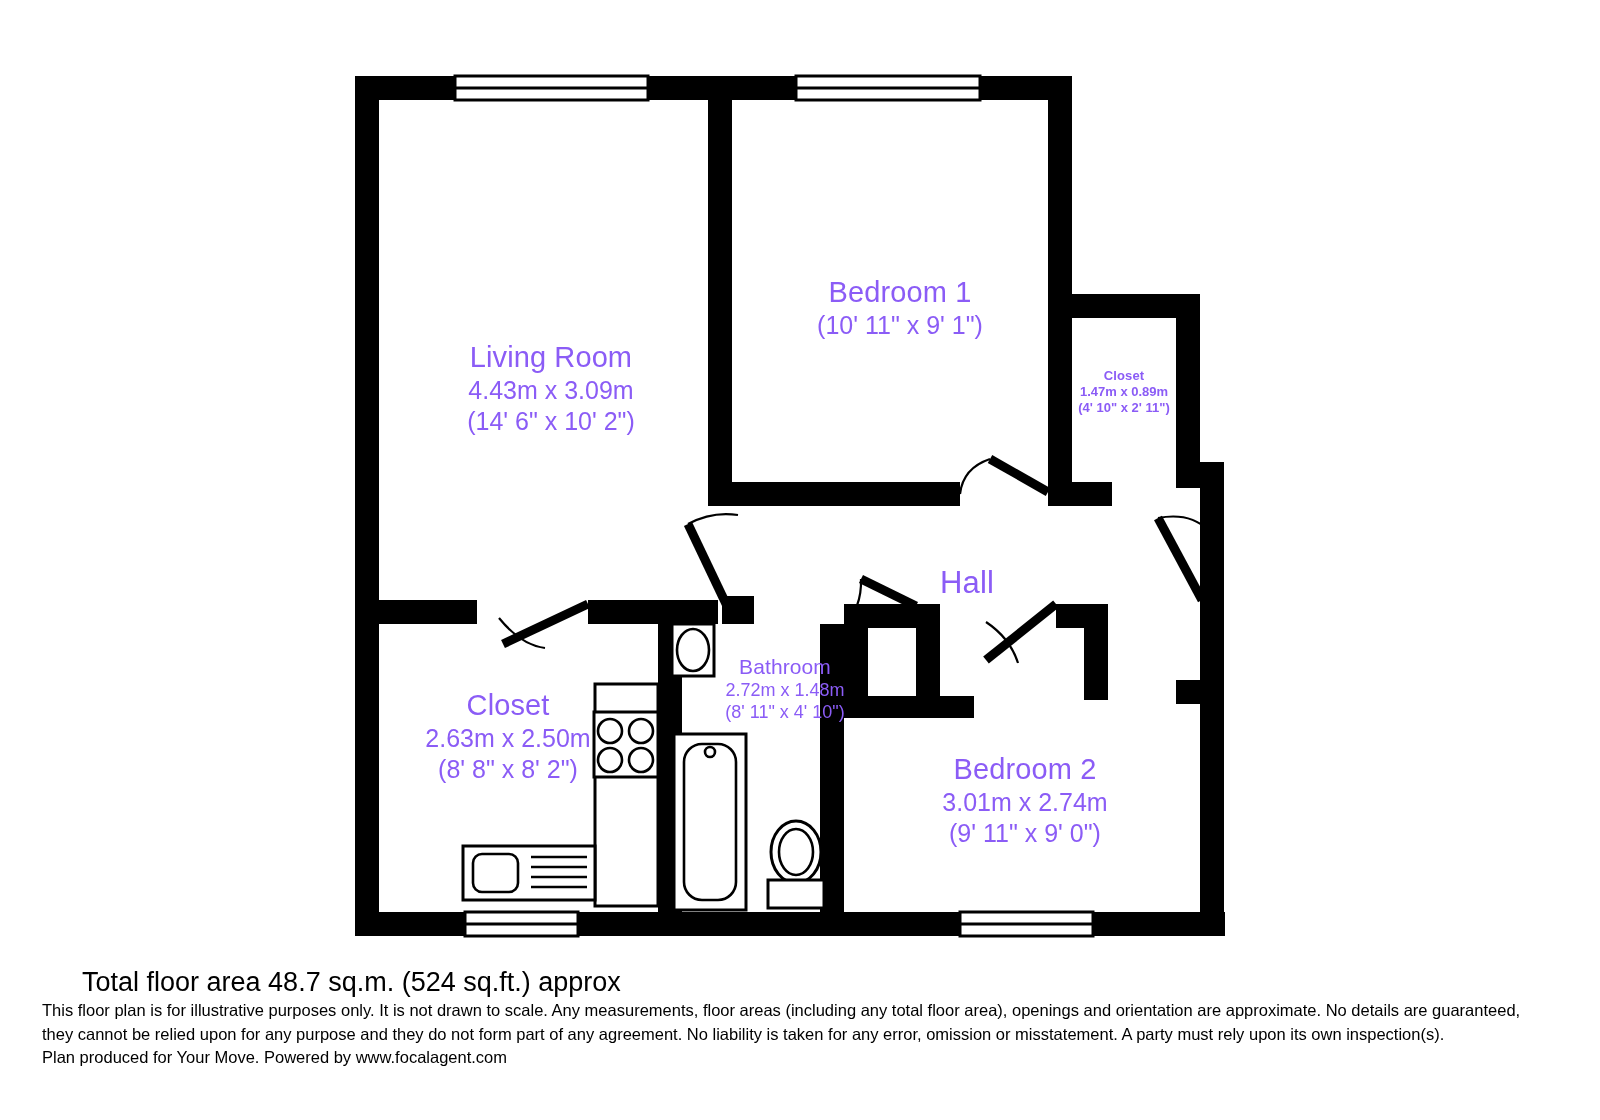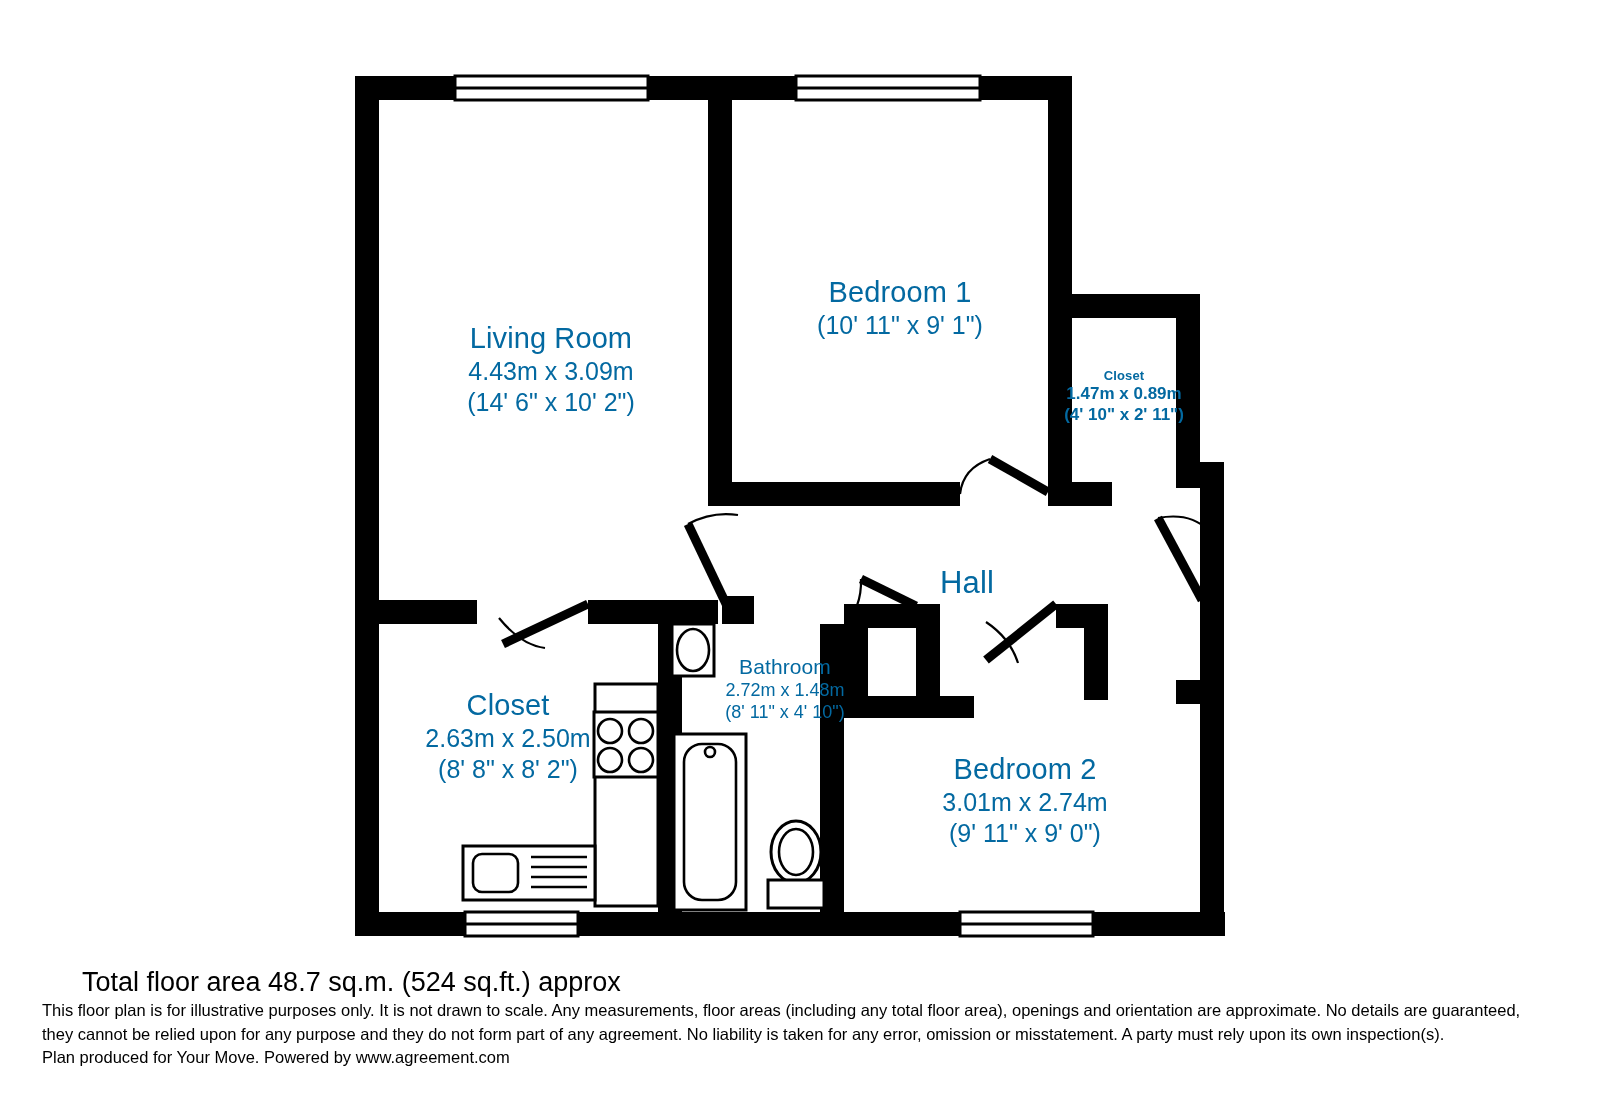--- a/index.html
+++ b/index.html
@@ -33,36 +33,36 @@
   .door-leaf { stroke: #000000; stroke-width: 9; fill: none; stroke-linecap: butt; }
   .door-arc { stroke: #000000; stroke-width: 2.2; fill: none; }
   .fixture { fill: #ffffff; stroke: #000000; stroke-width: 3; }
   .fixture-thin { fill: none; stroke: #000000; stroke-width: 2.6; }
 
   .room-label {
     position: absolute;
     text-align: center;
     line-height: 1.22;
     white-space: nowrap;
-    color: #0369a1;
+    color: #8b5cf6;
   }
   .room-name {
     font-size: 29px;
     letter-spacing: 0.1px;
   }
   .room-dim {
     font-size: 25px;
   }
   .label-hall .room-name { font-size: 31px; }
 
   .label-bathroom .room-name { font-size: 21px; }
   .label-bathroom .room-dim { font-size: 18px; }
 
   .label-closet .room-name { font-size: 13px; }
-  .label-closet .room-dim { font-size: 17px; }
+  .label-closet .room-dim { font-size: 13px; }
 
   #footer {
     position: absolute;
     left: 16px;
     top: 966px;
     width: 1600px;
   }
   #total-area {
     margin-left: 66px;
     font-size: 27px;
@@ -232,21 +232,21 @@
       </g>
 
       <g>
         <ellipse class="fixture" cx="796" cy="852" rx="25" ry="31"></ellipse>
         <ellipse class="fixture-thin" cx="796" cy="852" rx="17" ry="23"></ellipse>
         <rect class="fixture" x="768" y="880" width="56" height="28"></rect>
       </g>
     </g>
   </svg>
 
-  <div class="room-label label-living" style="left:406px; top:321px; width:290px;text-align:center;">
+  <div class="room-label label-living" style="left:406px; top:340px; width:290px;text-align:center;">
     <div class="room-name">Living Room</div>
     <div class="room-dim">4.43m x 3.09m</div>
     <div class="room-dim">(14' 6" x 10' 2")</div>
   </div>
 
   <div class="room-label label-bedroom1" style="left:755px; top:275px; width:290px;">
     <div class="room-name">Bedroom 1</div>
     <div class="room-dim">(10' 11" x 9' 1")</div>
   </div>
 
@@ -276,17 +276,17 @@
     <div class="room-name">Bedroom 2</div>
     <div class="room-dim">3.01m x 2.74m</div>
     <div class="room-dim">(9' 11" x 9' 0")</div>
   </div>
 
   <div id="footer">
     <div id="total-area">Total floor area 48.7 sq.m. (524 sq.ft.) approx</div>
     <div id="disclaimer">
       <div>This floor plan is for illustrative purposes only. It is not drawn to scale. Any measurements, floor areas (including any total floor area), openings and orientation are approximate. No details are guaranteed,</div>
       <div>they cannot be relied upon for any purpose and they do not form part of any agreement. No liability is taken for any error, omission or misstatement. A party must rely upon its own inspection(s).</div>
-      <div>Plan produced for Your Move. Powered by www.agreement.com</div>
+      <div>Plan produced for Your Move. Powered by www.focalagent.com</div>
     </div>
   </div>
 
 </div>
 
 </body></html>

